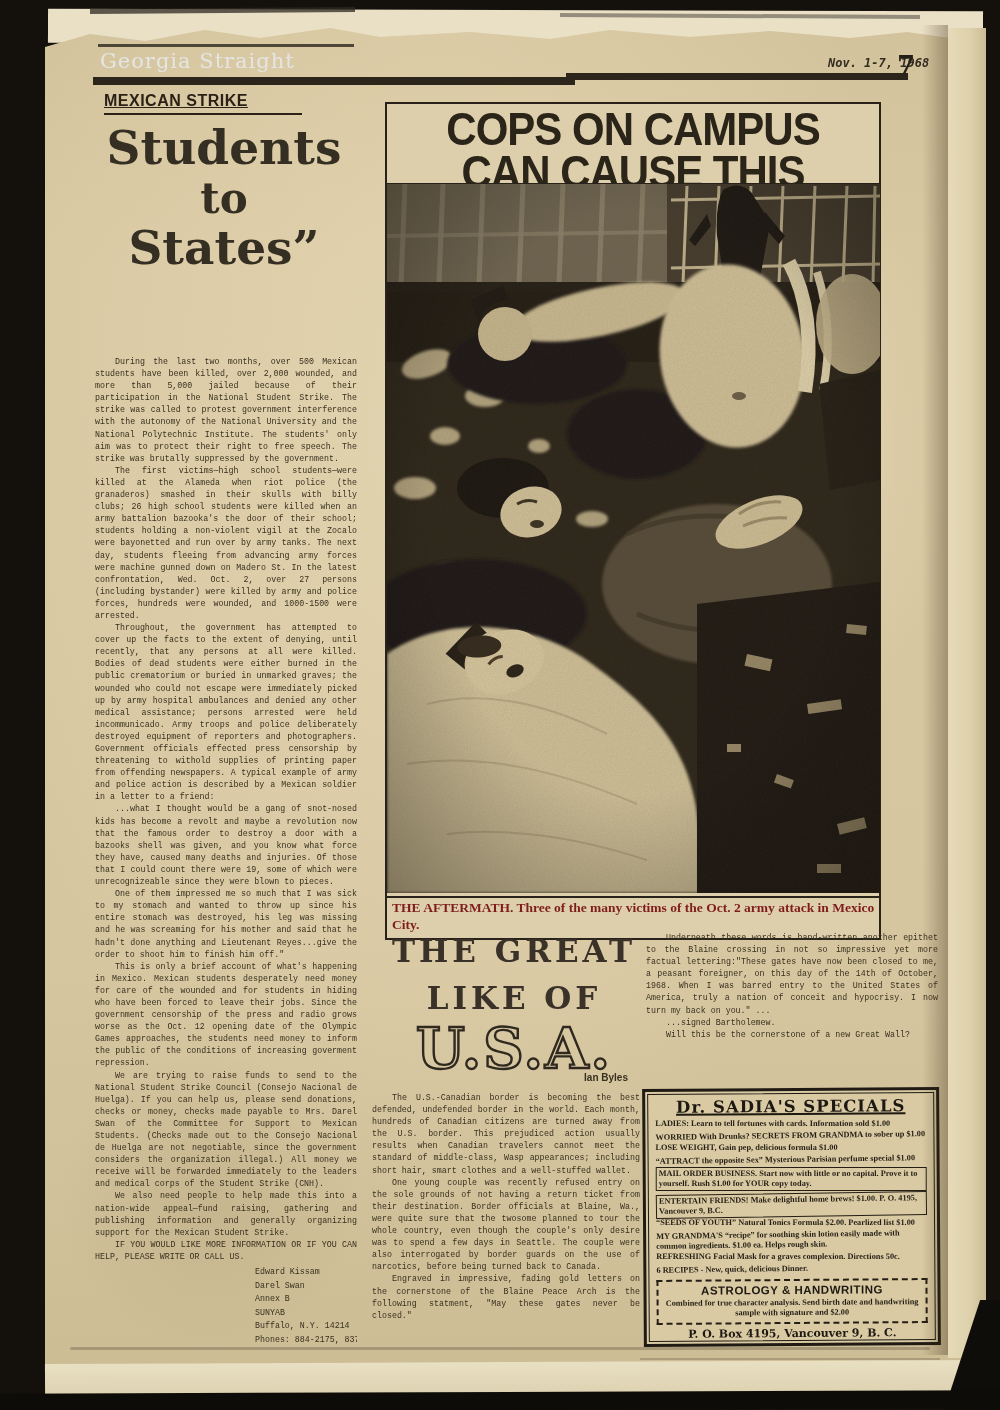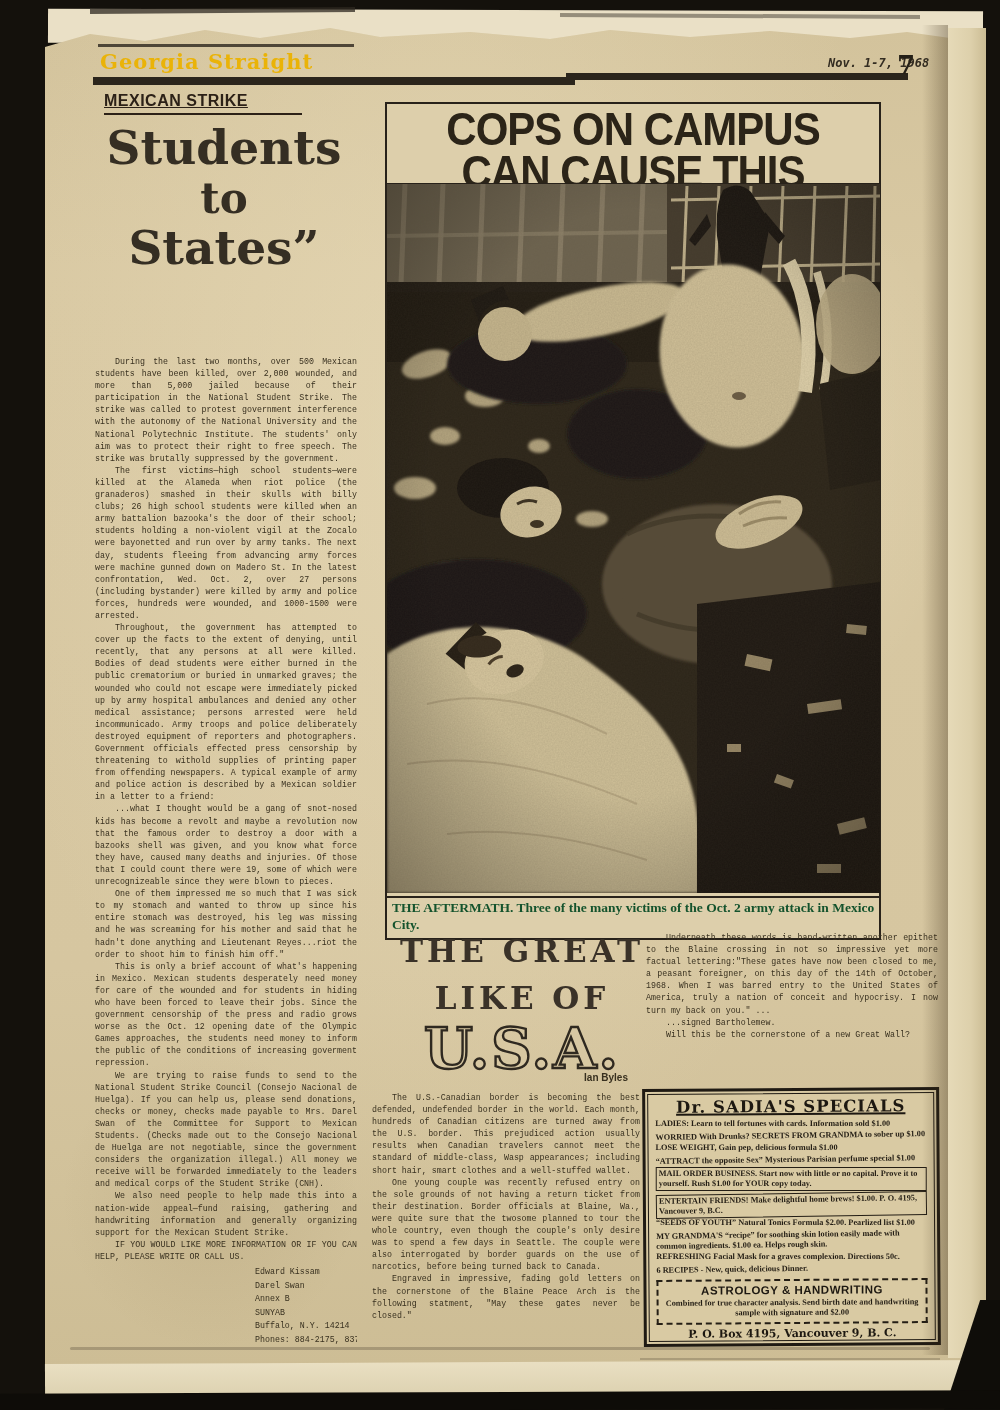--- a/index.html
+++ b/index.html
@@ -18,22 +18,22 @@
   .curl{position:absolute;left:948px;top:28px;width:38px;height:1330px;background:linear-gradient(90deg,#e6dab8,#ddd0ab 60%,#cbbc94);}
   .corner-black{position:absolute;left:938px;top:1300px;width:62px;height:110px;background:#0f0d09;clip-path:polygon(68% 0,100% 0,100% 100%,10% 100%);}
   .top-tear-mark1{position:absolute;left:90px;top:8px;width:265px;height:5px;background:#2e2820;opacity:.75;transform:rotate(-.4deg);}
   .top-tear-mark2{position:absolute;left:560px;top:14px;width:360px;height:4px;background:#2e2820;opacity:.45;transform:rotate(.3deg);}
   .under-page{position:absolute;left:45px;top:1362px;width:950px;height:32px;background:linear-gradient(180deg,#e9dfc2,#ddd2b1);transform:rotate(-.25deg);}
   .bottom-black{position:absolute;left:0;top:1392px;width:1000px;height:18px;background:#0e0c08;transform:rotate(-.2deg);}
   .bottom-smudge{position:absolute;left:70px;top:1347px;width:860px;height:3px;background:#6b5f49;opacity:.4;border-radius:2px;}
   .bottom-smudge2{position:absolute;left:640px;top:1358px;width:300px;height:2px;background:#6b5f49;opacity:.35;}
   
   .masthead-rule-top{position:absolute;left:98px;top:44px;width:256px;height:3px;background:#362f25;opacity:.85;}
-  .masthead{position:absolute;left:100px;top:49px;font-family:"DejaVu Serif",serif;font-weight:bold;
-    font-size:21px;letter-spacing:1px;color:#eab308;}
+  .masthead{position:absolute;left:100px;top:49px;font-family:"DejaVu Serif",serif;font-weight:normal;
+    font-size:21px;letter-spacing:1px;color:#e5e5e5;}
   .main-bar{position:absolute;left:93px;top:77px;width:482px;height:8px;background:#2b251c;}
   .main-bar2{position:absolute;left:566px;top:73px;width:342px;height:7px;background:#2b251c;}
   .issue-date{position:absolute;left:828px;top:56px;font-family:"DejaVu Sans Mono",monospace;
     font-style:italic;font-weight:bold;font-size:12px;color:#332c21;}
   .page-num{position:absolute;left:897px;top:50px;font-family:"DejaVu Serif",serif;font-weight:bold;
     font-size:26px;color:#241f16;}
   
   .kicker{position:absolute;left:104px;top:92px;width:198px;font-size:16px;font-weight:bold;
     letter-spacing:.5px;color:#2c2117;border-bottom:2.5px solid #2c2117;padding-bottom:3px;text-decoration:underline;}
   .headline{position:absolute;left:88px;top:122px;width:272px;text-align:center;
@@ -47,23 +47,23 @@
     font-family:"Liberation Mono",monospace;font-size:8.3px;line-height:12.1px;color:#38301f;}
   .tw{margin:0;text-indent:20px;text-align:justify;}
   .contact{margin-top:2px;margin-left:160px;line-height:13.5px;white-space:nowrap;}
   
   .photo-box{position:absolute;left:385px;top:102px;width:496px;height:838px;border:2px solid #28221a;
     box-sizing:border-box;background:#ddcfab;}
   .cops-head{padding-top:4px;text-align:center;font-weight:bold;font-size:42px;line-height:.92;
     letter-spacing:-1px;color:#2b2418;transform:scaleY(1.1);transform-origin:top;}
   .photo-wrap{position:absolute;left:0;top:79px;width:493px;height:712px;border-top:1px solid #28221a;border-bottom:2px solid #28221a;}
   .caption{position:absolute;left:0;top:793px;width:493px;padding:3px 5px 0 5px;box-sizing:border-box;
-    font-family:"Liberation Serif",serif;font-weight:bold;font-size:13.5px;line-height:1.25;color:#14532d;}
-  
-  .gw{position:absolute;left:388px;top:936px;width:268px;text-align:center;color:#3a3228;}
+    font-family:"Liberation Serif",serif;font-weight:bold;font-size:13.5px;line-height:1.25;color:#7f1d1d;}
+  
+  .gw{position:absolute;left:380px;top:936px;width:268px;text-align:center;color:#3a3228;}
   .gw-line{font-family:"DejaVu Serif",serif;font-weight:bold;font-size:31px;letter-spacing:4px;line-height:1.0;display:block;}
   .gw-line+.gw-line{margin-top:16px;}
   .usa-svg{margin-top:4px;}
   .byline{position:absolute;left:372px;top:1072px;width:256px;text-align:right;
     font-family:Liberation Sans, sans-serif;font-size:10px;font-weight:bold;color:#38301f;}
   .col-mid{position:absolute;left:372px;top:1092px;width:268px;height:262px;overflow:hidden;
     font-family:"Liberation Mono",monospace;font-size:8.3px;line-height:12.1px;color:#38301f;}
   
   .col-right{position:absolute;left:646px;top:932px;width:292px;height:152px;overflow:hidden;
     font-family:"Liberation Mono",monospace;font-size:8.3px;line-height:12.1px;color:#38301f;}
@@ -105,24 +105,24 @@
   <div class="headline">
     <span class="hl hl1">Students</span>
     <span class="hl hl3">to</span>
     <span class="hl hl4">States”</span>
   </div>
   <div class="col-left">
     <p class="tw">During the last two months, over 500 Mexican students have been killed, over 2,000 wounded, and more than 5,000 jailed because of their participation in the National Student Strike. The strike was called to protest government interference with the autonomy of the National University and the National Polytechnic Institute. The students' only aim was to protect their right to free speech. The strike was brutally suppressed by the government.</p>
     <p class="tw">The first victims—high school students—were killed at the Alameda when riot police (the granaderos) smashed in their skulls with billy clubs; 26 high school students were killed when an army battalion bazooka's the door of their school; students holding a non-violent vigil at the Zocalo were bayonetted and run over by army tanks. The next day, students fleeing from advancing army forces were machine gunned down on Madero St. In the latest confrontation, Wed. Oct. 2, over 27 persons (including bystander) were killed by army and police forces, hundreds were wounded, and 1000-1500 were arrested.</p>
     <p class="tw">Throughout, the government has attempted to cover up the facts to the extent of denying, until recently, that any persons at all were killed. Bodies of dead students were either burned in the public crematorium or buried in unmarked graves; the wounded who could not escape were immediately picked up by army hospital ambulances and denied any other medical assistance; persons arrested were held incommunicado. Army troops and police deliberately destroyed equipment of reporters and photographers. Government officials effected press censorship by threatening to withold supplies of printing paper from offending newspapers. A typical example of army and police action is described by a Mexican soldier in a letter to a friend:</p>
     <p class="tw">...what I thought would be a gang of snot-nosed kids has become a revolt and maybe a revolution now that the famous order to destroy a door with a bazooks shell was given, and you know what force they have, caused many deaths and injuries. Of those that I could count there were 19, some of which were unrecognizeable since they were blown to pieces.</p>
-    <p class="tw">One of them impressed me so much that I was sick to my stomach and wanted to throw up since his entire stomach was destroyed, his leg was missing and he was screaming for his mother and said that he hadn't done anything and Lieutenant Reyes...riot the order to shoot him to finish him off."</p>
+    <p class="tw">One of them impressed me so much that I was sick to my stomach and wanted to throw up since his entire stomach was destroyed, his leg was missing and he was screaming for his mother and said that he hadn't done anything and Lieutenant Reyes...give the order to shoot him to finish him off."</p>
     <p class="tw">This is only a brief account of what's happening in Mexico. Mexican students desperately need money for care of the wounded and for students in hiding who have been forced to leave their jobs. Since the government censorship of the press and radio grows worse as the Oct. 12 opening date of the Olympic Games approaches, the students need money to inform the public of the conditions of increasing goverment repression.</p>
     <p class="tw">We are trying to raise funds to send to the National Student Strike Council (Consejo Nacional de Huelga). If you can help us, please send donations, checks or money, checks made payable to Mrs. Darel Swan of the Committee for Support to Mexican Students. (Checks made out to the Consejo Nacional de Huelga are not negotiable, since the government considers the organization illegal.) All money we receive will be forwarded immediately to the leaders and medical corps of the Student Strike (CNH).</p>
-    <p class="tw">We also need people to help made this into a nation-wide appeal—fund raising, gathering and handwriting information and generally organizing support for the Mexican Student Strike.</p>
+    <p class="tw">We also need people to help made this into a nation-wide appeal—fund raising, gathering and publishing information and generally organizing support for the Mexican Student Strike.</p>
     <p class="tw">IF YOU WOULD LIKE MORE INFORMATION OR IF YOU CAN HELP, PLEASE WRITE OR CALL US.</p>
     <div class="contact">
       <div>Edward Kissam</div>
       <div>Darel Swan</div>
       <div>Annex B</div>
       <div>SUNYAB</div>
       <div>Buffalo, N.Y. 14214</div>
       <div>Phones: 884-2175, 837-6530</div>
     </div>
   </div>

